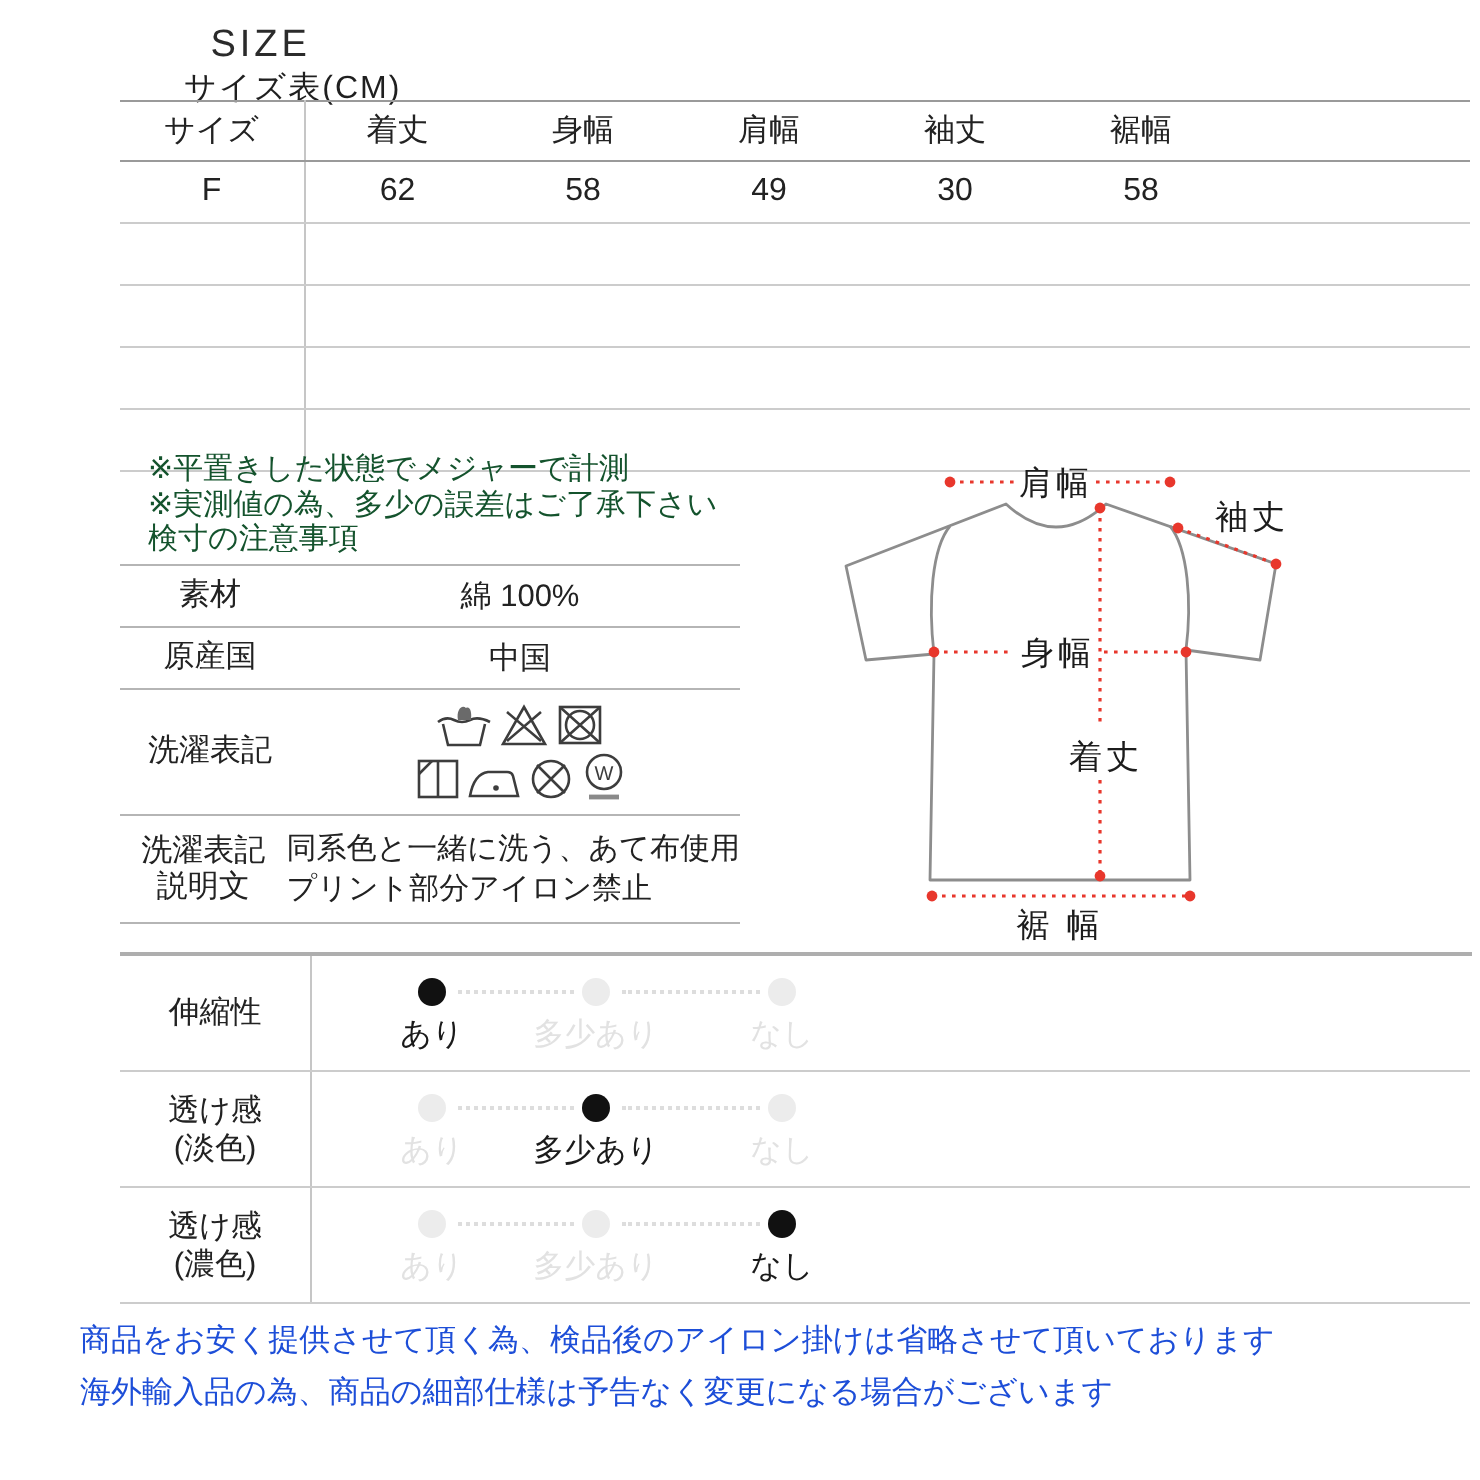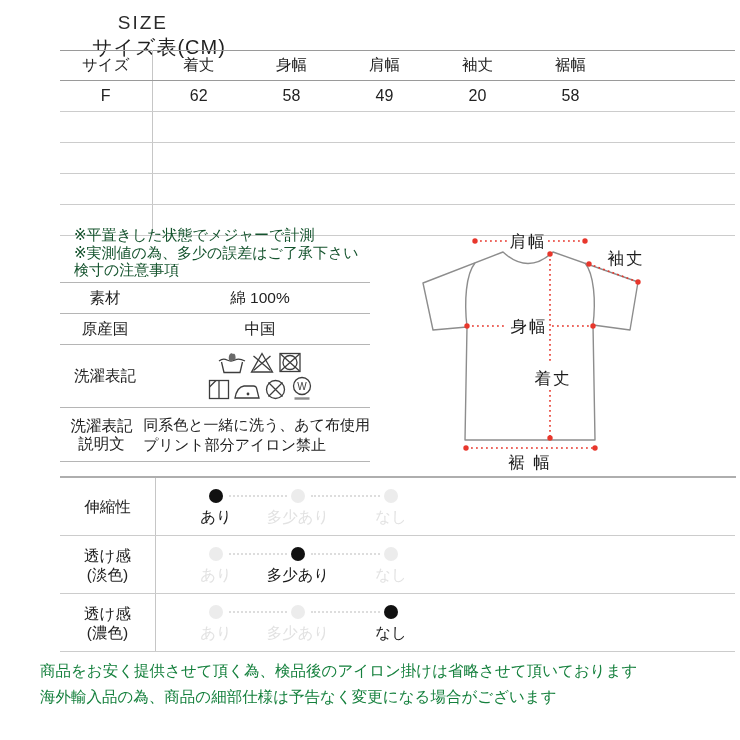--- a/index.html
+++ b/index.html
@@ -3,21 +3,21 @@
 <meta charset="utf-8">
 <style>
   html,body{margin:0;padding:0;background:#fff;}
   #page{position:relative;width:740px;height:740px;background:#fff;overflow:hidden;
         font-family:"Liberation Sans","DejaVu Sans",sans-serif;color:#222;}
 
   
   .header{position:absolute;top:12px;left:60px;height:32px;display:flex;align-items:center;flex-direction:column;}
   .size-bar{width:4px;height:30px;background:#767676;margin-right:12px;}
   .size-label{font-size:19px;letter-spacing:2px;color:#2b2b2b;}
-  .page-title{font-size:20px;margin-left:32px;letter-spacing:1px;color:#1f1f1f;}
+  .page-title{font-size:16px;margin-left:32px;letter-spacing:1px;color:#1f1f1f;}
 
   
   table.size{position:absolute;top:50px;left:60px;width:675px;border-collapse:collapse;
              table-layout:fixed;border-top:1px solid #9a9a9a;}
   table.size th{height:27px;font-weight:normal;font-size:15.5px;border-bottom:1px solid #9a9a9a;text-align:center;}
   table.size td{height:28px;font-size:16px;border-bottom:1px solid #ccc;text-align:center;}
   table.size th:first-child, table.size td:first-child{border-right:1px solid #c6c6c6;}
 
   
   .notes{position:absolute;top:226px;left:74px;font-size:15px;line-height:17.5px;color:#14532d;}
@@ -50,21 +50,21 @@
   .dot{position:absolute;top:11px;width:14px;height:14px;border-radius:50%;background:#ececec;}
   .dot.active{background:#111;}
   .opt{position:absolute;top:29px;width:90px;text-align:center;font-size:15.5px;color:#e2e2e2;}
   .opt.active{color:#1a1a1a;}
   .conn{position:absolute;top:17px;height:0;border-top:2px dotted #ddd;}
   .d1{left:53px;} .d2{left:135px;} .d3{left:228px;}
   .o1{left:15px;} .o2{left:97px;} .o3{left:190px;}
   .c1{left:73px;width:58px;} .c2{left:155px;width:69px;}
 
   
-  .footer{position:absolute;top:658px;left:40px;font-size:15.5px;line-height:26px;color:#15803d;}
+  .footer{position:absolute;top:658px;left:40px;font-size:15.5px;line-height:26px;color:#1d4ed8;}
 </style>
 </head>
 <body>
 
 <div id="page">
 
   <div class="header">
     <div class="size-bar"></div>
     <div class="size-label">SIZE</div>
     <div class="page-title">サイズ表(CM)</div>
@@ -90,21 +90,21 @@
         <th>裾幅</th>
         <th></th>
       </tr>
     </thead>
     <tbody>
         <tr>
           <td>F</td>
           <td>62</td>
           <td>58</td>
           <td>49</td>
-          <td>20</td>
+          <td>30</td>
           <td>58</td>
           <td></td>
         </tr>
         <tr>
           <td></td>
           <td></td>
           <td></td>
           <td></td>
           <td></td>
           <td></td>

